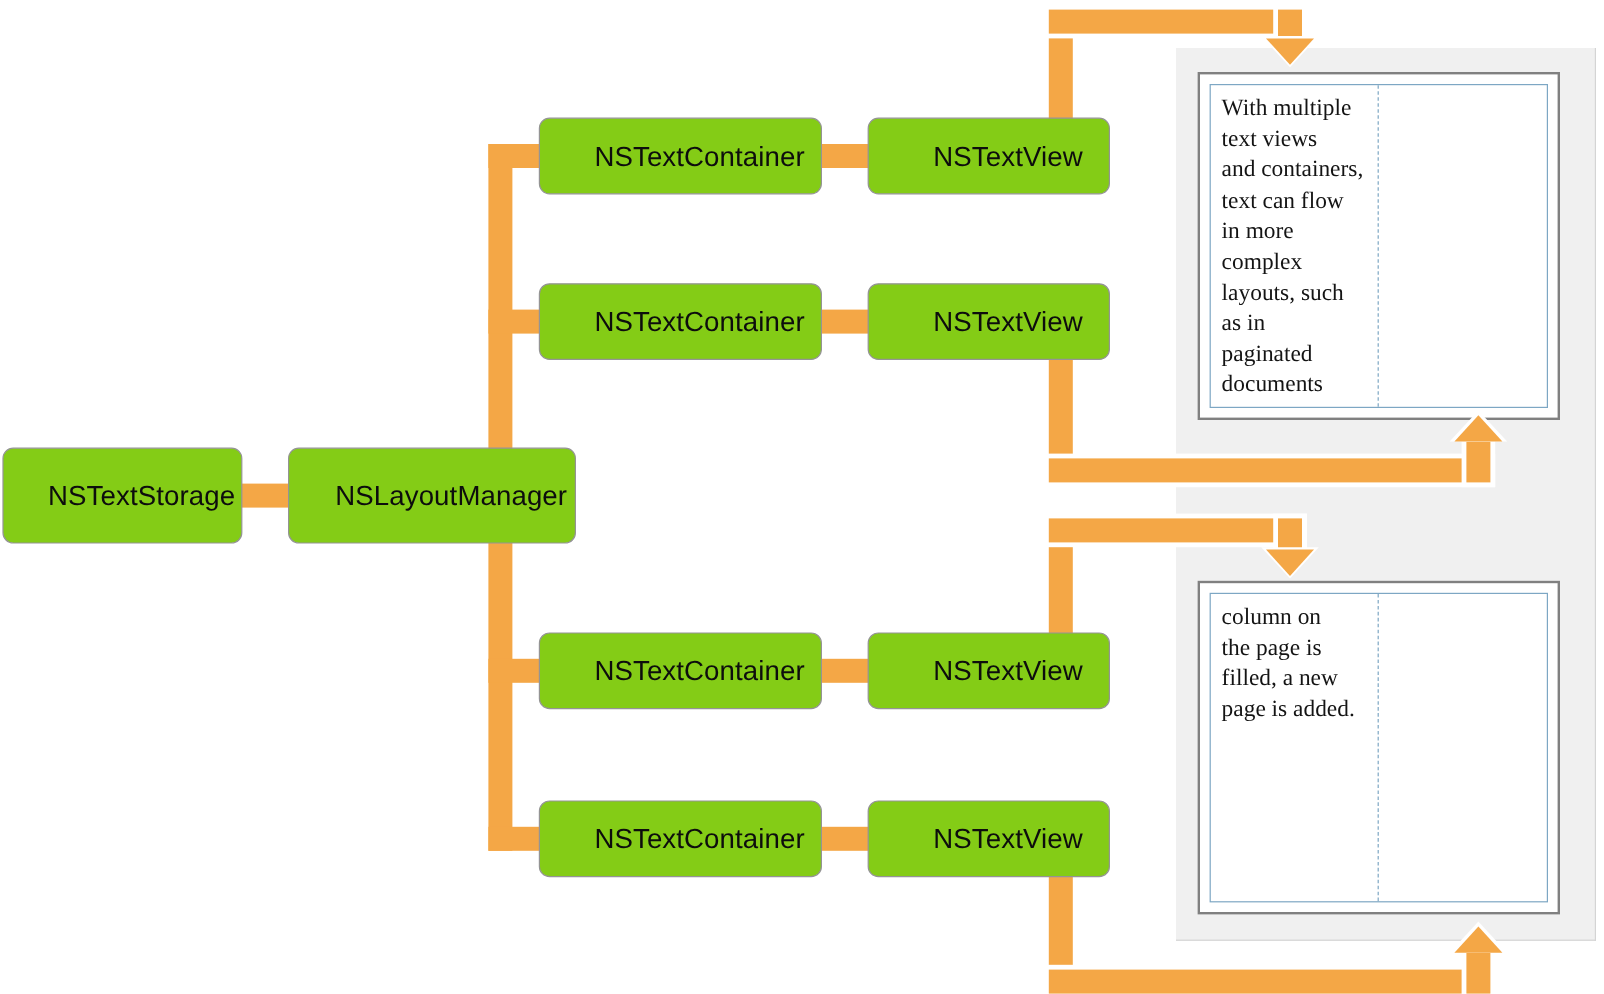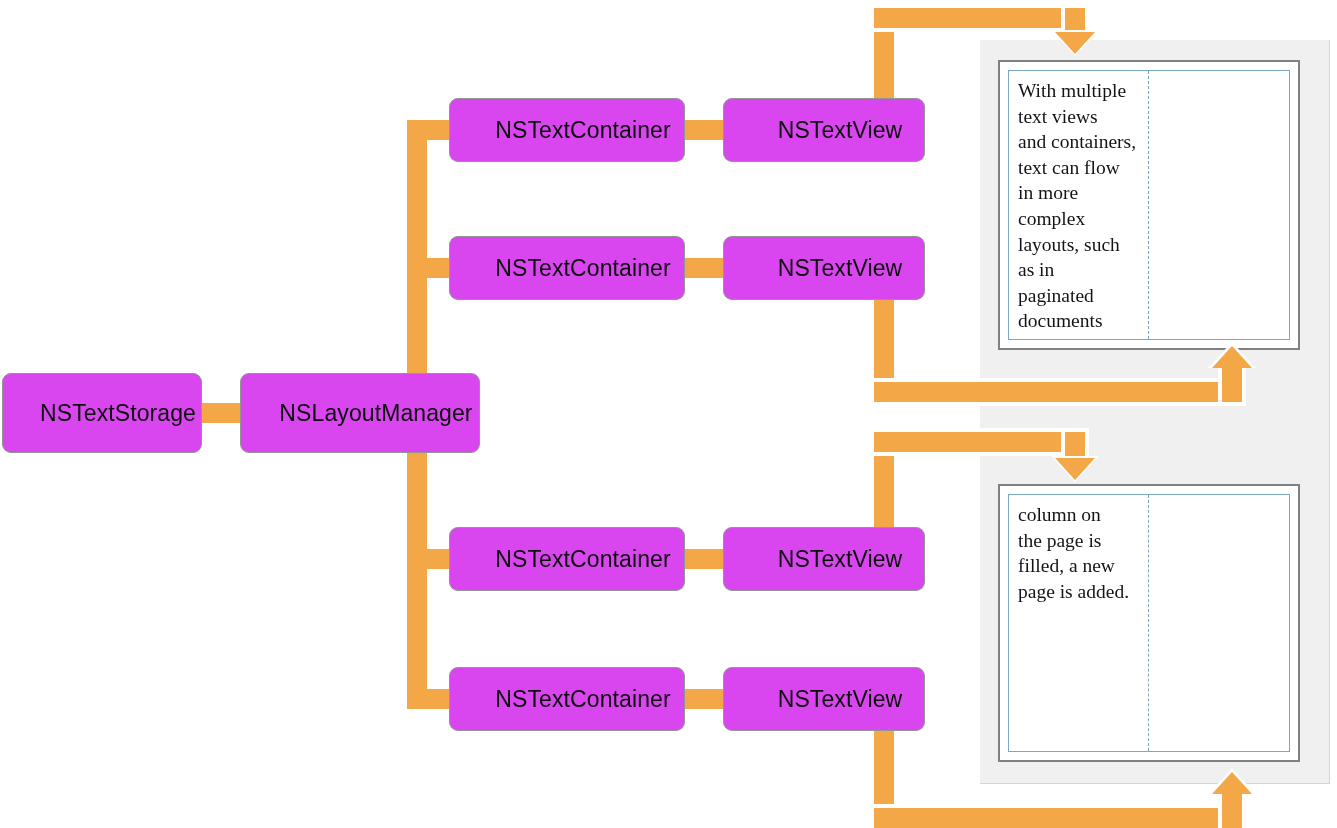--- a/index.html
+++ b/index.html
@@ -40,21 +40,21 @@
     color:#141414;
     padding:7px 9px 0 9px;
     white-space:pre-line;
     overflow:hidden;
   }
   .col.left{border-right:1px dashed #7da7c4;}
 
   
   .node{
     position:absolute;
-    background:#d946ef;
+    background:#84cc16;
     border:1px solid #949494;
     border-radius:9px;
     box-sizing:border-box;
     display:flex;align-items:center;justify-content:center;
     font-size:23px;
     color:#0d0d0d;
     letter-spacing:0.1px;
     z-index:5;
     padding-left:32px;
   }

